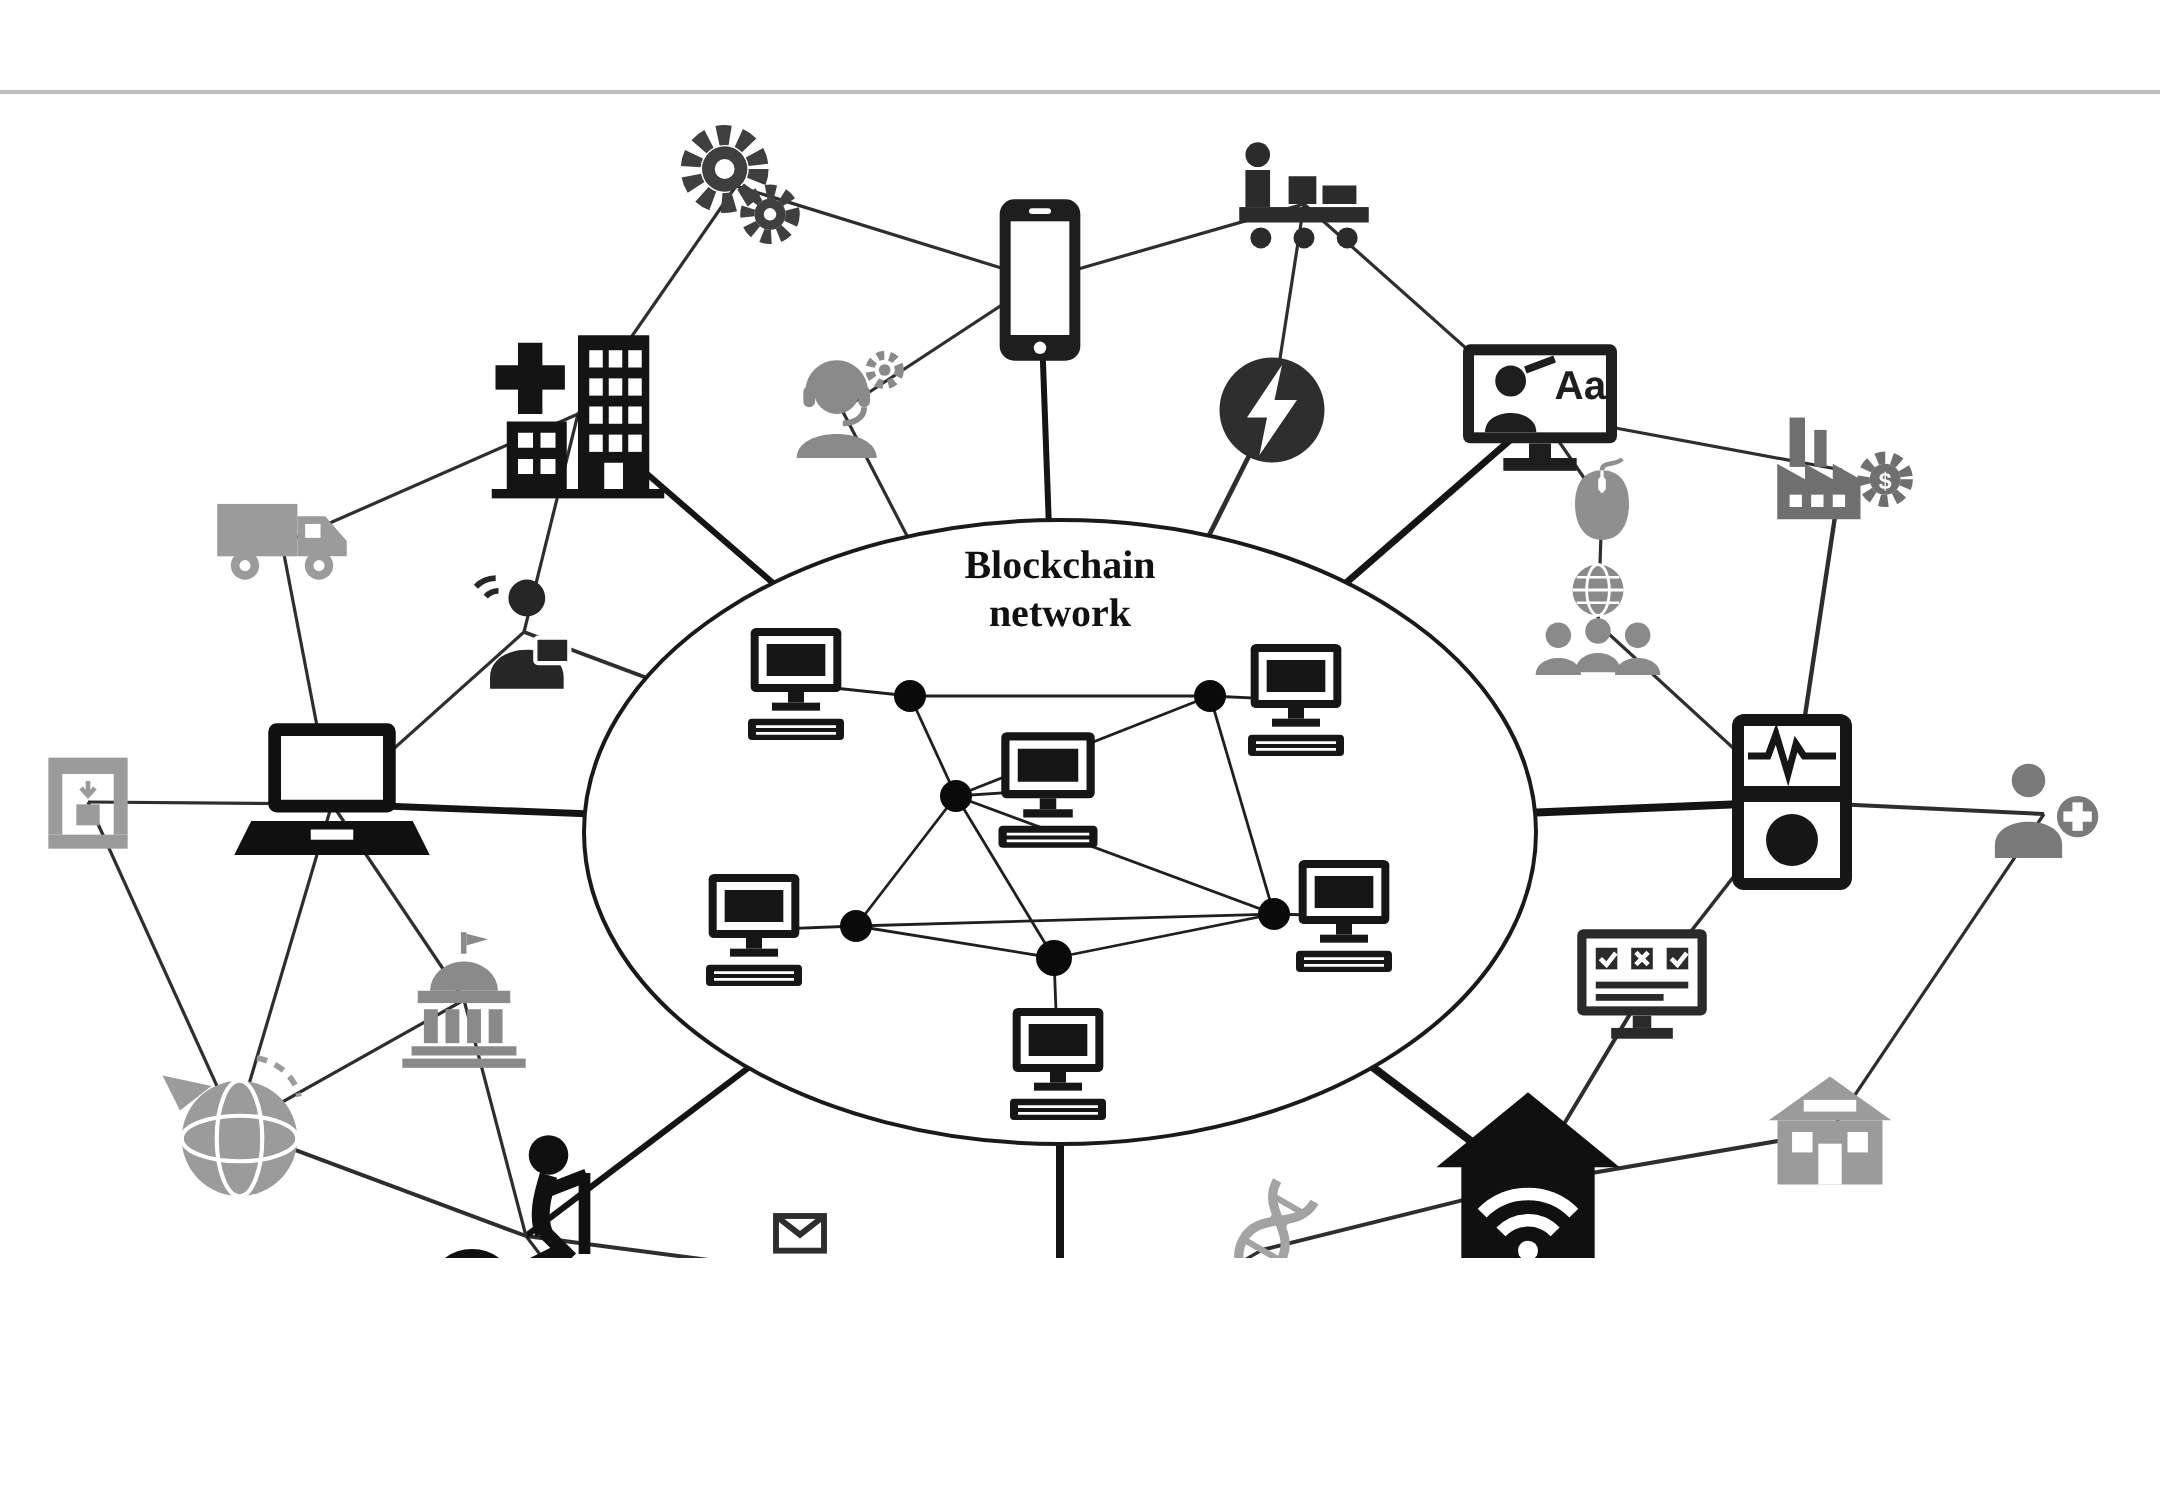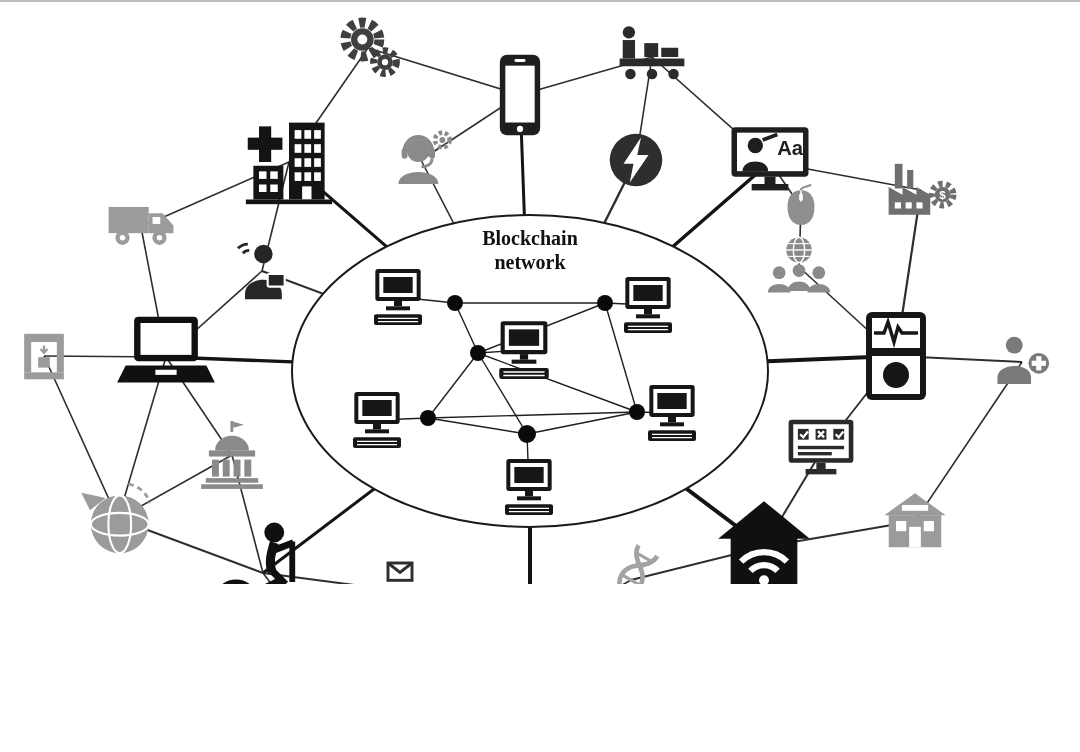--- a/index.html
+++ b/index.html
@@ -1,17 +1,17 @@
 <!DOCTYPE html>
 <html><head>
 <meta charset="utf-8">
 <style>
   html,body{margin:0;padding:0;background:#fff;}
   #stage{position:relative;width:1080px;height:584px;background:#fff;overflow:hidden;
-         font-family:"Liberation Sans",sans-serif;}
+         font-family:"Liberation Sans",sans-serif;margin-top:45px;}
   #top-border{position:absolute;left:0;top:0;width:100%;height:2px;background:#bdbdbd;}
   #net{position:absolute;left:0;top:0;}
   #diagram-title{position:absolute;left:450px;top:226px;width:160px;text-align:center;
     font-family:"Liberation Serif",serif;font-weight:bold;font-size:20px;line-height:1.2;
     color:#111;}
 </style>
 </head>
 <body>
 
 <div id="stage">

